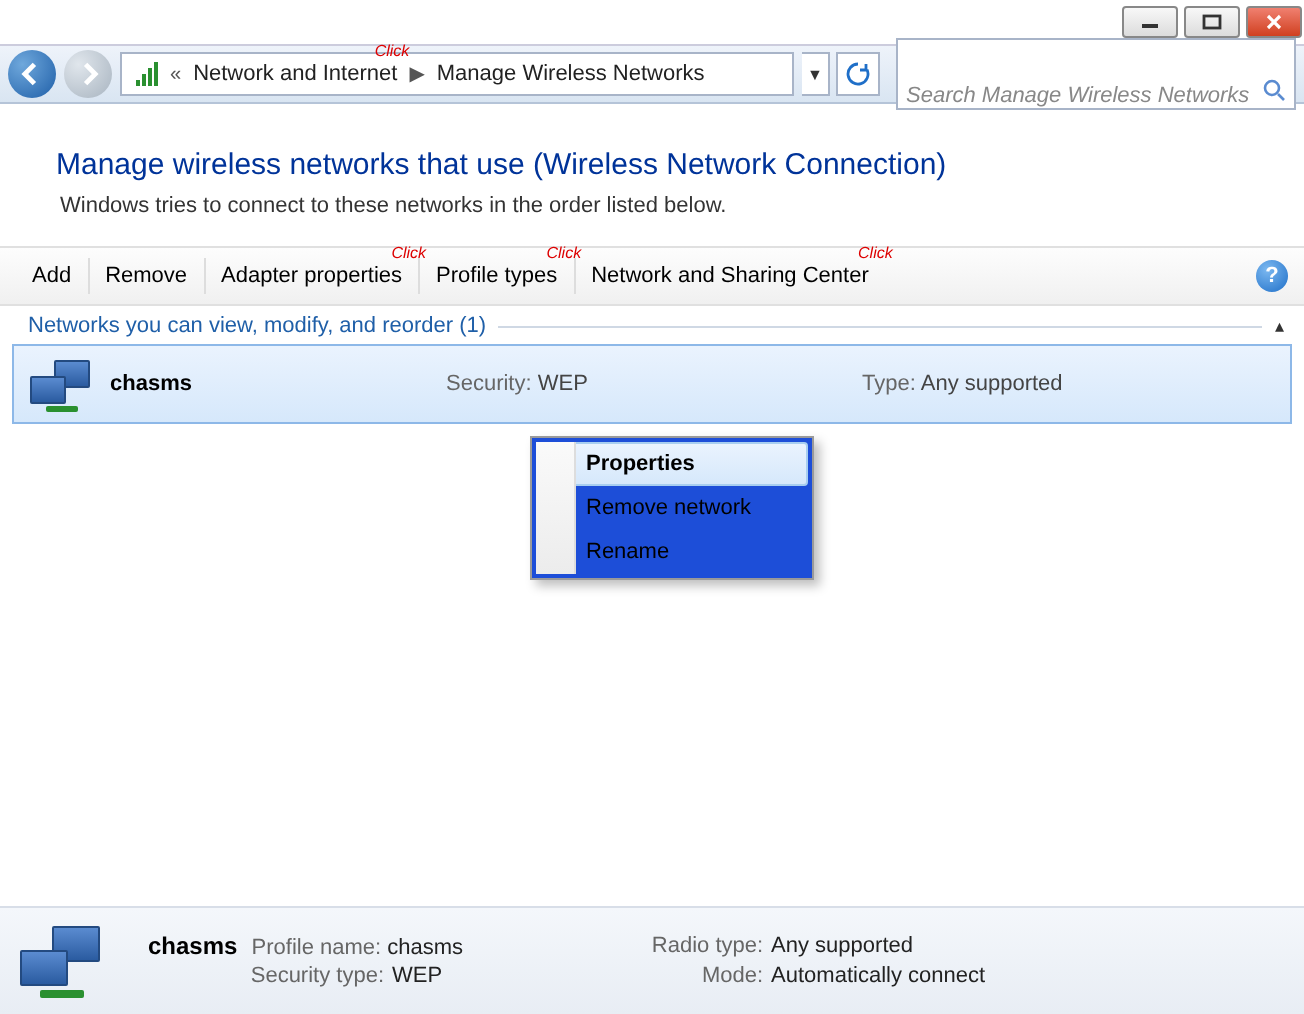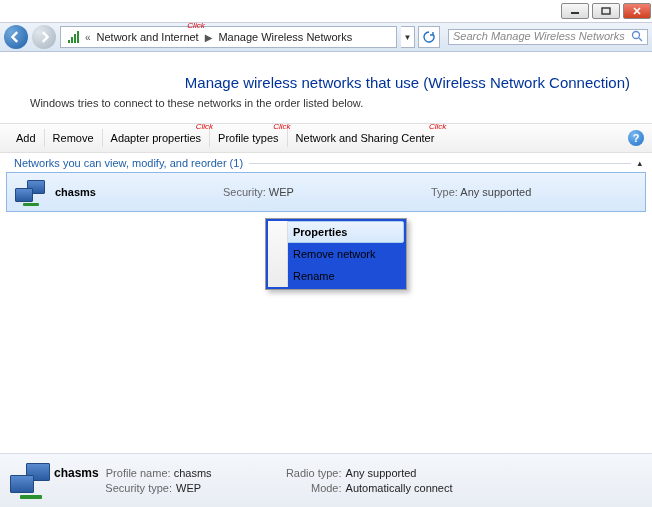--- a/index.html
+++ b/index.html
@@ -13,25 +13,25 @@
   .nav-bar { height: 30px; background: linear-gradient(#eef3fa,#d9e5f2); border-top: 1px solid #ccd; border-bottom: 1px solid #b5c4d8; display: flex; align-items: center; padding: 0 4px; gap: 4px; }
   .nav-back, .nav-fwd { width: 24px; height: 24px; border-radius: 50%; background: radial-gradient(circle at 30% 30%, #6fa8dc, #1f5fa8); display: flex; align-items: center; justify-content: center; color: #fff; cursor: pointer; }
   .nav-fwd { background: radial-gradient(circle at 30% 30%, #e0e6ec, #a8b4c0); }
   .nav-back svg, .nav-fwd svg { width: 12px; height: 12px; fill: #fff; }
   .breadcrumb { flex: 1; height: 22px; background: #fff; border: 1px solid #a8b4c8; display: flex; align-items: center; font-size: 11px; color: #222; padding: 0 4px; gap: 2px; position: relative; }
   .bc-icon { width: 16px; height: 14px; display: inline-flex; align-items: center; justify-content: center; }
   .bc-sep { color: #555; font-size: 10px; padding: 0 2px; }
   .bc-item { padding: 0 2px; cursor: pointer; position: relative; }
   .refresh { width: 22px; height: 22px; border: 1px solid #a8b4c8; background: #fff; display: flex; align-items: center; justify-content: center; margin-left: -1px; cursor: pointer; }
   .refresh svg { width: 12px; height: 12px; fill: #1f5fa8; }
-  .search { width: 200px; height: 16px; background: #fff; border: 1px solid #a8b4c8; display: flex; align-items: flex-start; padding: 0 4px; font-size: 11px; color: #888; font-style: italic; margin-left: 4px; }
+  .search { width: 200px; height: 36px; background: #fff; border: 1px solid #a8b4c8; display: flex; align-items: flex-end; padding: 0 4px; font-size: 11px; color: #888; font-style: italic; margin-left: 4px; }
   .search .mag { margin-left: auto; }
   .nav-drop { width: 14px; height: 22px; border: 1px solid #a8b4c8; border-left: none; background: #fff; display: flex; align-items: center; justify-content: center; cursor: pointer; }
 
-  .heading-row { padding: 22px 22px 6px 18px; text-align: right; }
+  .heading-row { padding: 22px 22px 6px 28px; }
   .heading { color: #003399; font-size: 15px; }
   .sub-heading { font-size: 11px; color: #333; padding: 0 22px 14px 30px; }
 
   .toolbar { height: 30px; display: flex; align-items: center; border-top: 1px solid #e0e0e0; border-bottom: 1px solid #e0e0e0; background: linear-gradient(#fdfdfd,#f0f0f0); font-size: 11px; padding: 0 8px; }
   .tb-item { padding: 0 8px; cursor: pointer; position: relative; }
   .tb-sep { width: 1px; height: 18px; background: #ddd; margin: 0 0px; }
   .help-icon { margin-left: auto; width: 16px; height: 16px; border-radius: 50%; background: radial-gradient(circle at 35% 30%, #7bb8f0, #1f6fc8); color: #fff; font-size: 11px; font-weight: bold; display: flex; align-items: center; justify-content: center; cursor: pointer; }
 
   .click-tag { position: absolute; top: -10px; right: -4px; font-size: 8px; color: #d00; font-style: italic; text-align: right; }
 
@@ -48,21 +48,21 @@
   .col-name { width: 160px; font-weight: bold; }
   .col-sec { width: 200px; color: #444; }
   .col-sec .lbl, .col-type .lbl { color: #666; text-align: center; }
   .col-type { flex: 1; text-align: left; color: #444; }
 
   .context-menu { position: absolute; top: 218px; left: 265px; width: 142px; background: #1d4ed8; border: 1px solid #9a9a9a; box-shadow: 3px 3px 5px rgba(0,0,0,.25); padding: 2px; font-size: 11px; z-index: 50; }
   .cm-item { padding: 4px 10px 4px 24px; cursor: pointer; border: 1px solid transparent; border-radius: 2px; }
   .cm-item.sel { background: linear-gradient(#eaf3fe,#d6e8fb); border: 1px solid #a8cef0; font-weight: bold; }
   .cm-gutter { position: absolute; top: 2px; bottom: 2px; left: 2px; width: 20px; border-right: 1px solid #ddd; background: linear-gradient(#fafafa,#ececec); }
 
-  .details-pane { position: absolute; left: 0; right: 0; bottom: 0; height: 54px; border-top: 1px solid #d8dee8; background: linear-gradient(#f4f7fb,#e8edf4); display: flex; align-items: center; padding: 4px 10px; font-size: 11px; gap: 0; }
+  .details-pane { position: absolute; left: 0; right: 0; bottom: 0; height: 54px; border-top: 1px solid #d8dee8; background: linear-gradient(#f4f7fb,#e8edf4); display: flex; align-items: center; padding: 4px 10px; font-size: 11px; gap: 20px; }
   .dp-icon { width: 44px; height: 40px; position: relative; }
   .dp-icon .screen { position: absolute; width: 24px; height: 18px; background: linear-gradient(#5a8bd0,#2a5ba0); border: 1px solid #234a80; top: 2px; right: 4px; border-radius: 1px; }
   .dp-icon .screen2 { position: absolute; width: 24px; height: 18px; background: linear-gradient(#5a8bd0,#2a5ba0); border: 1px solid #234a80; top: 14px; left: 0; border-radius: 1px; }
   .dp-icon .bar { position: absolute; width: 22px; height: 4px; background: #2a9030; bottom: 2px; left: 10px; border-radius: 1px; }
   .dp-title { font-weight: bold; font-size: 12px; margin-bottom: 1px; display: inline-block; }
   .dp-row { display: flex; gap: 4px; line-height: 15px; }
   .dp-lbl { color: #666; text-align: right; }
   .dp-val { color: #222; }
 
   .signal-icon { display: inline-flex; gap: 1px; align-items: flex-end; height: 12px; }

